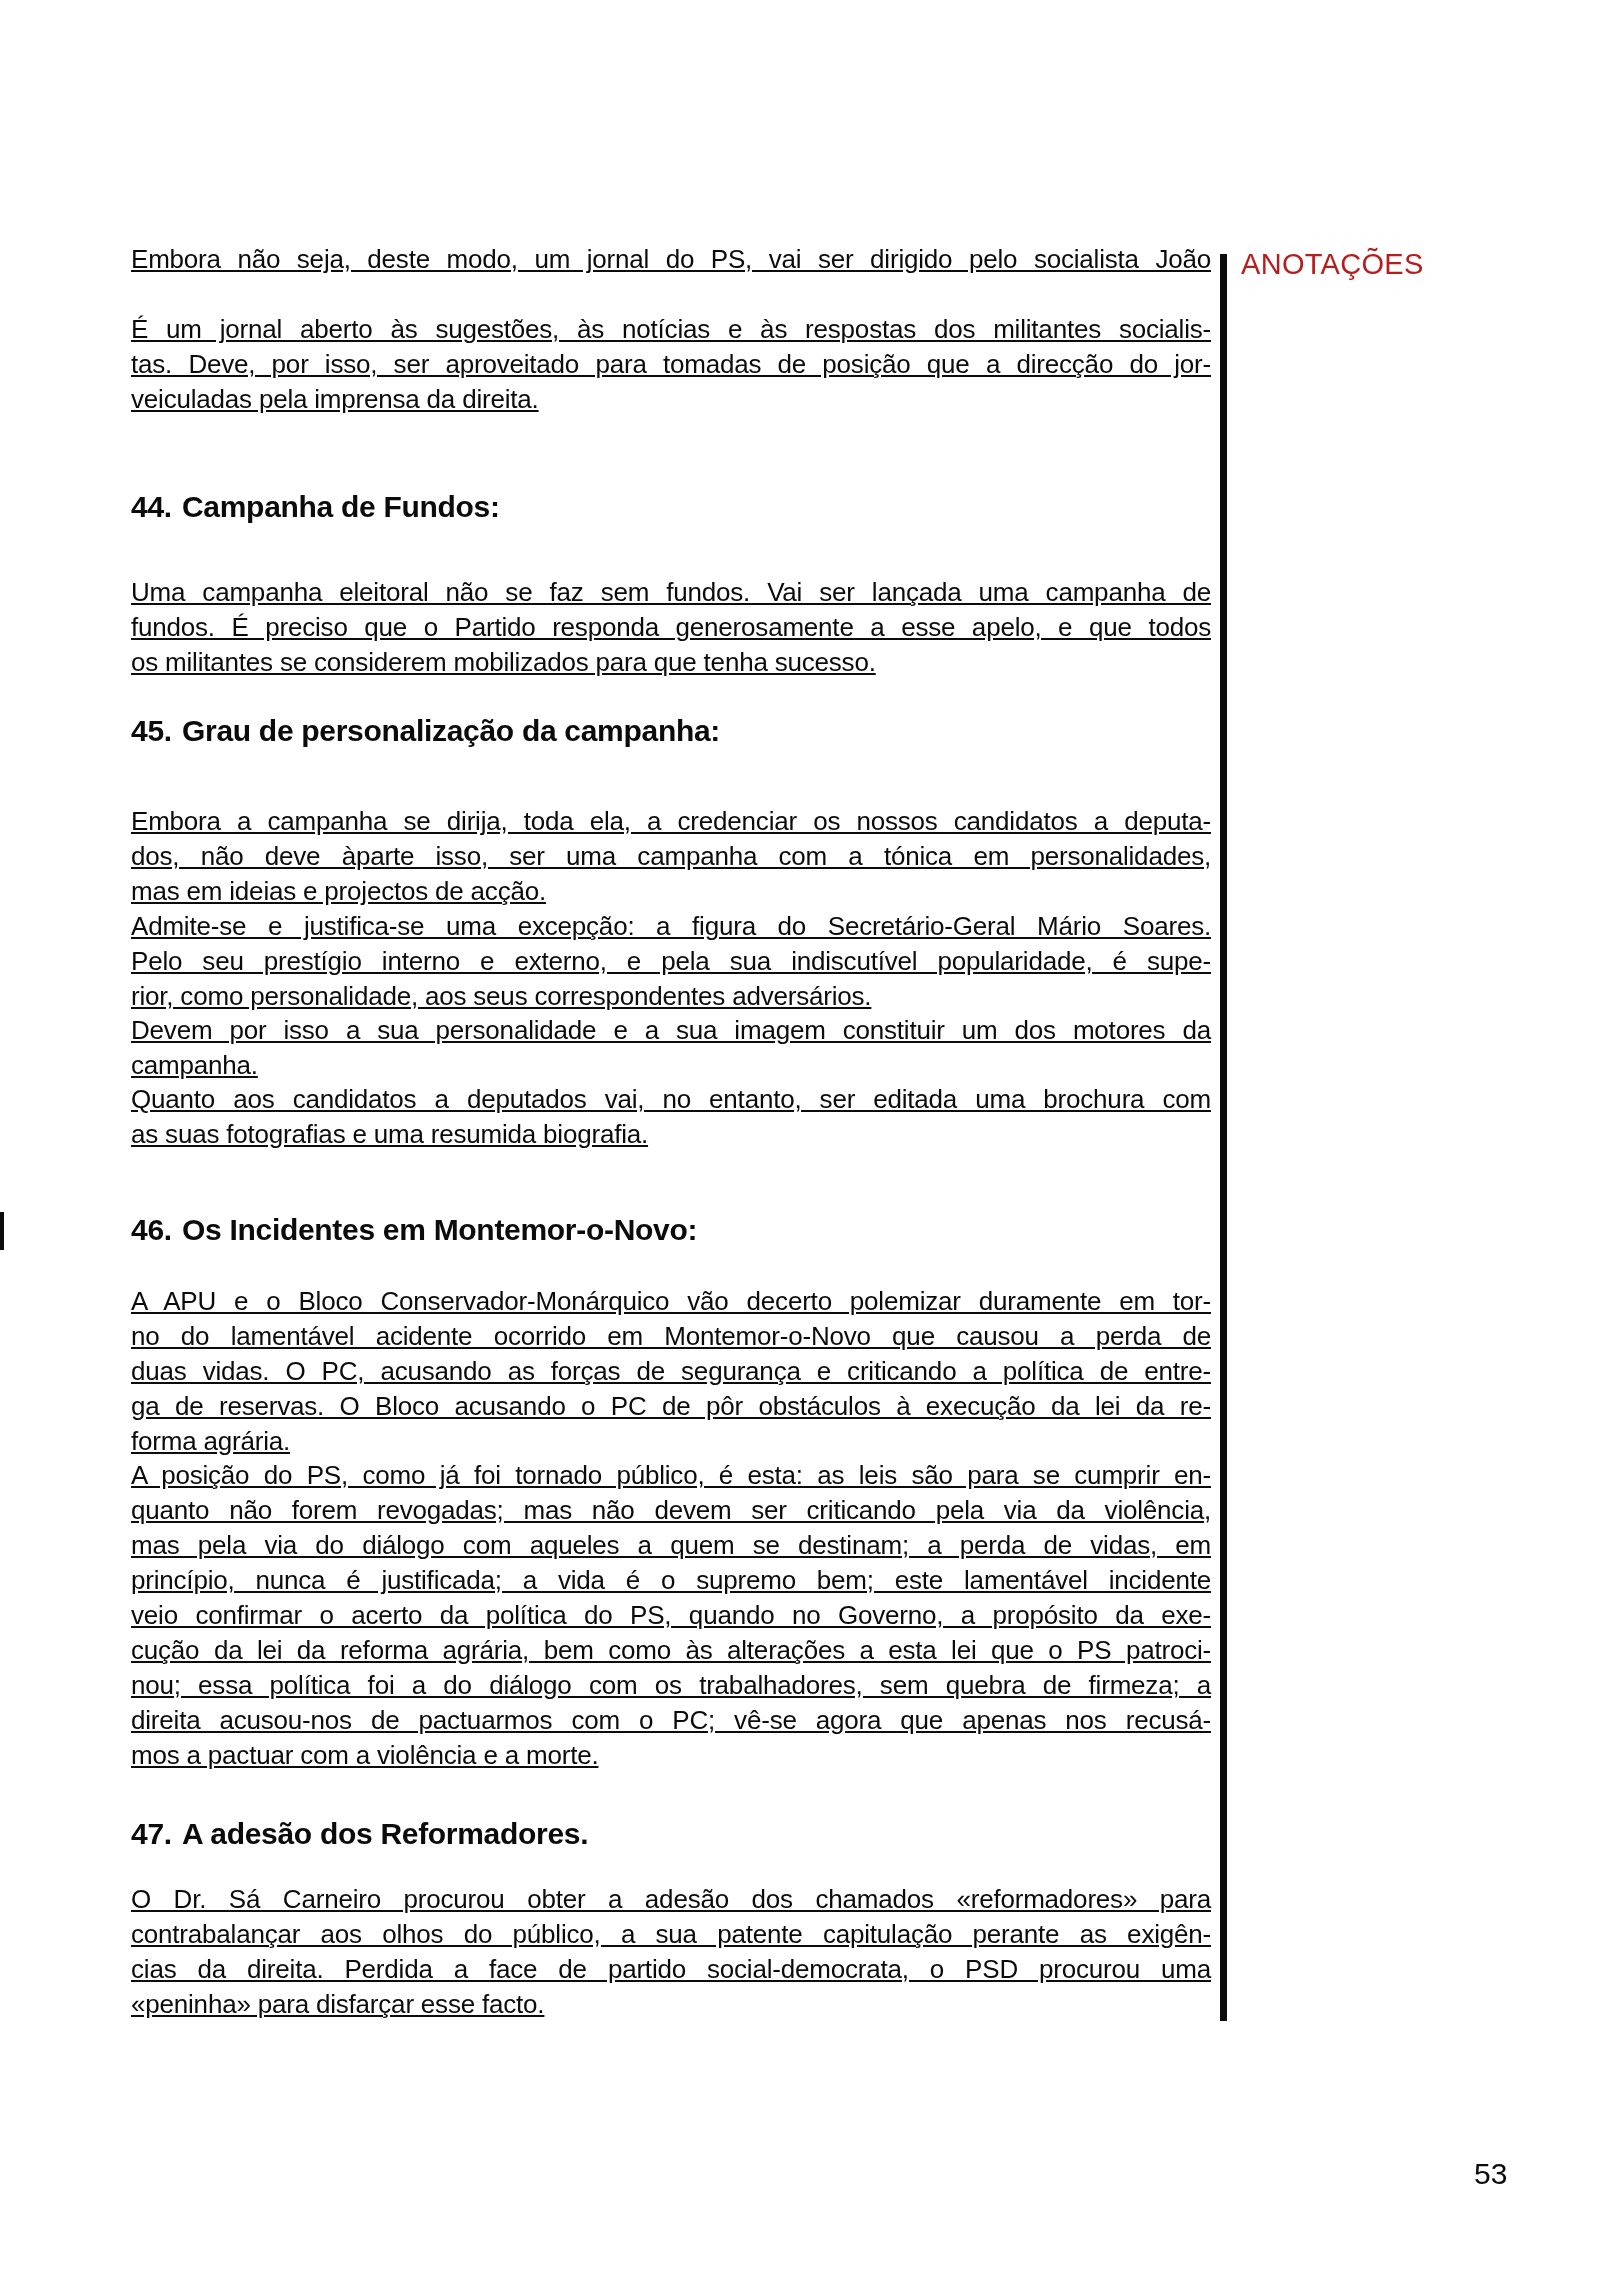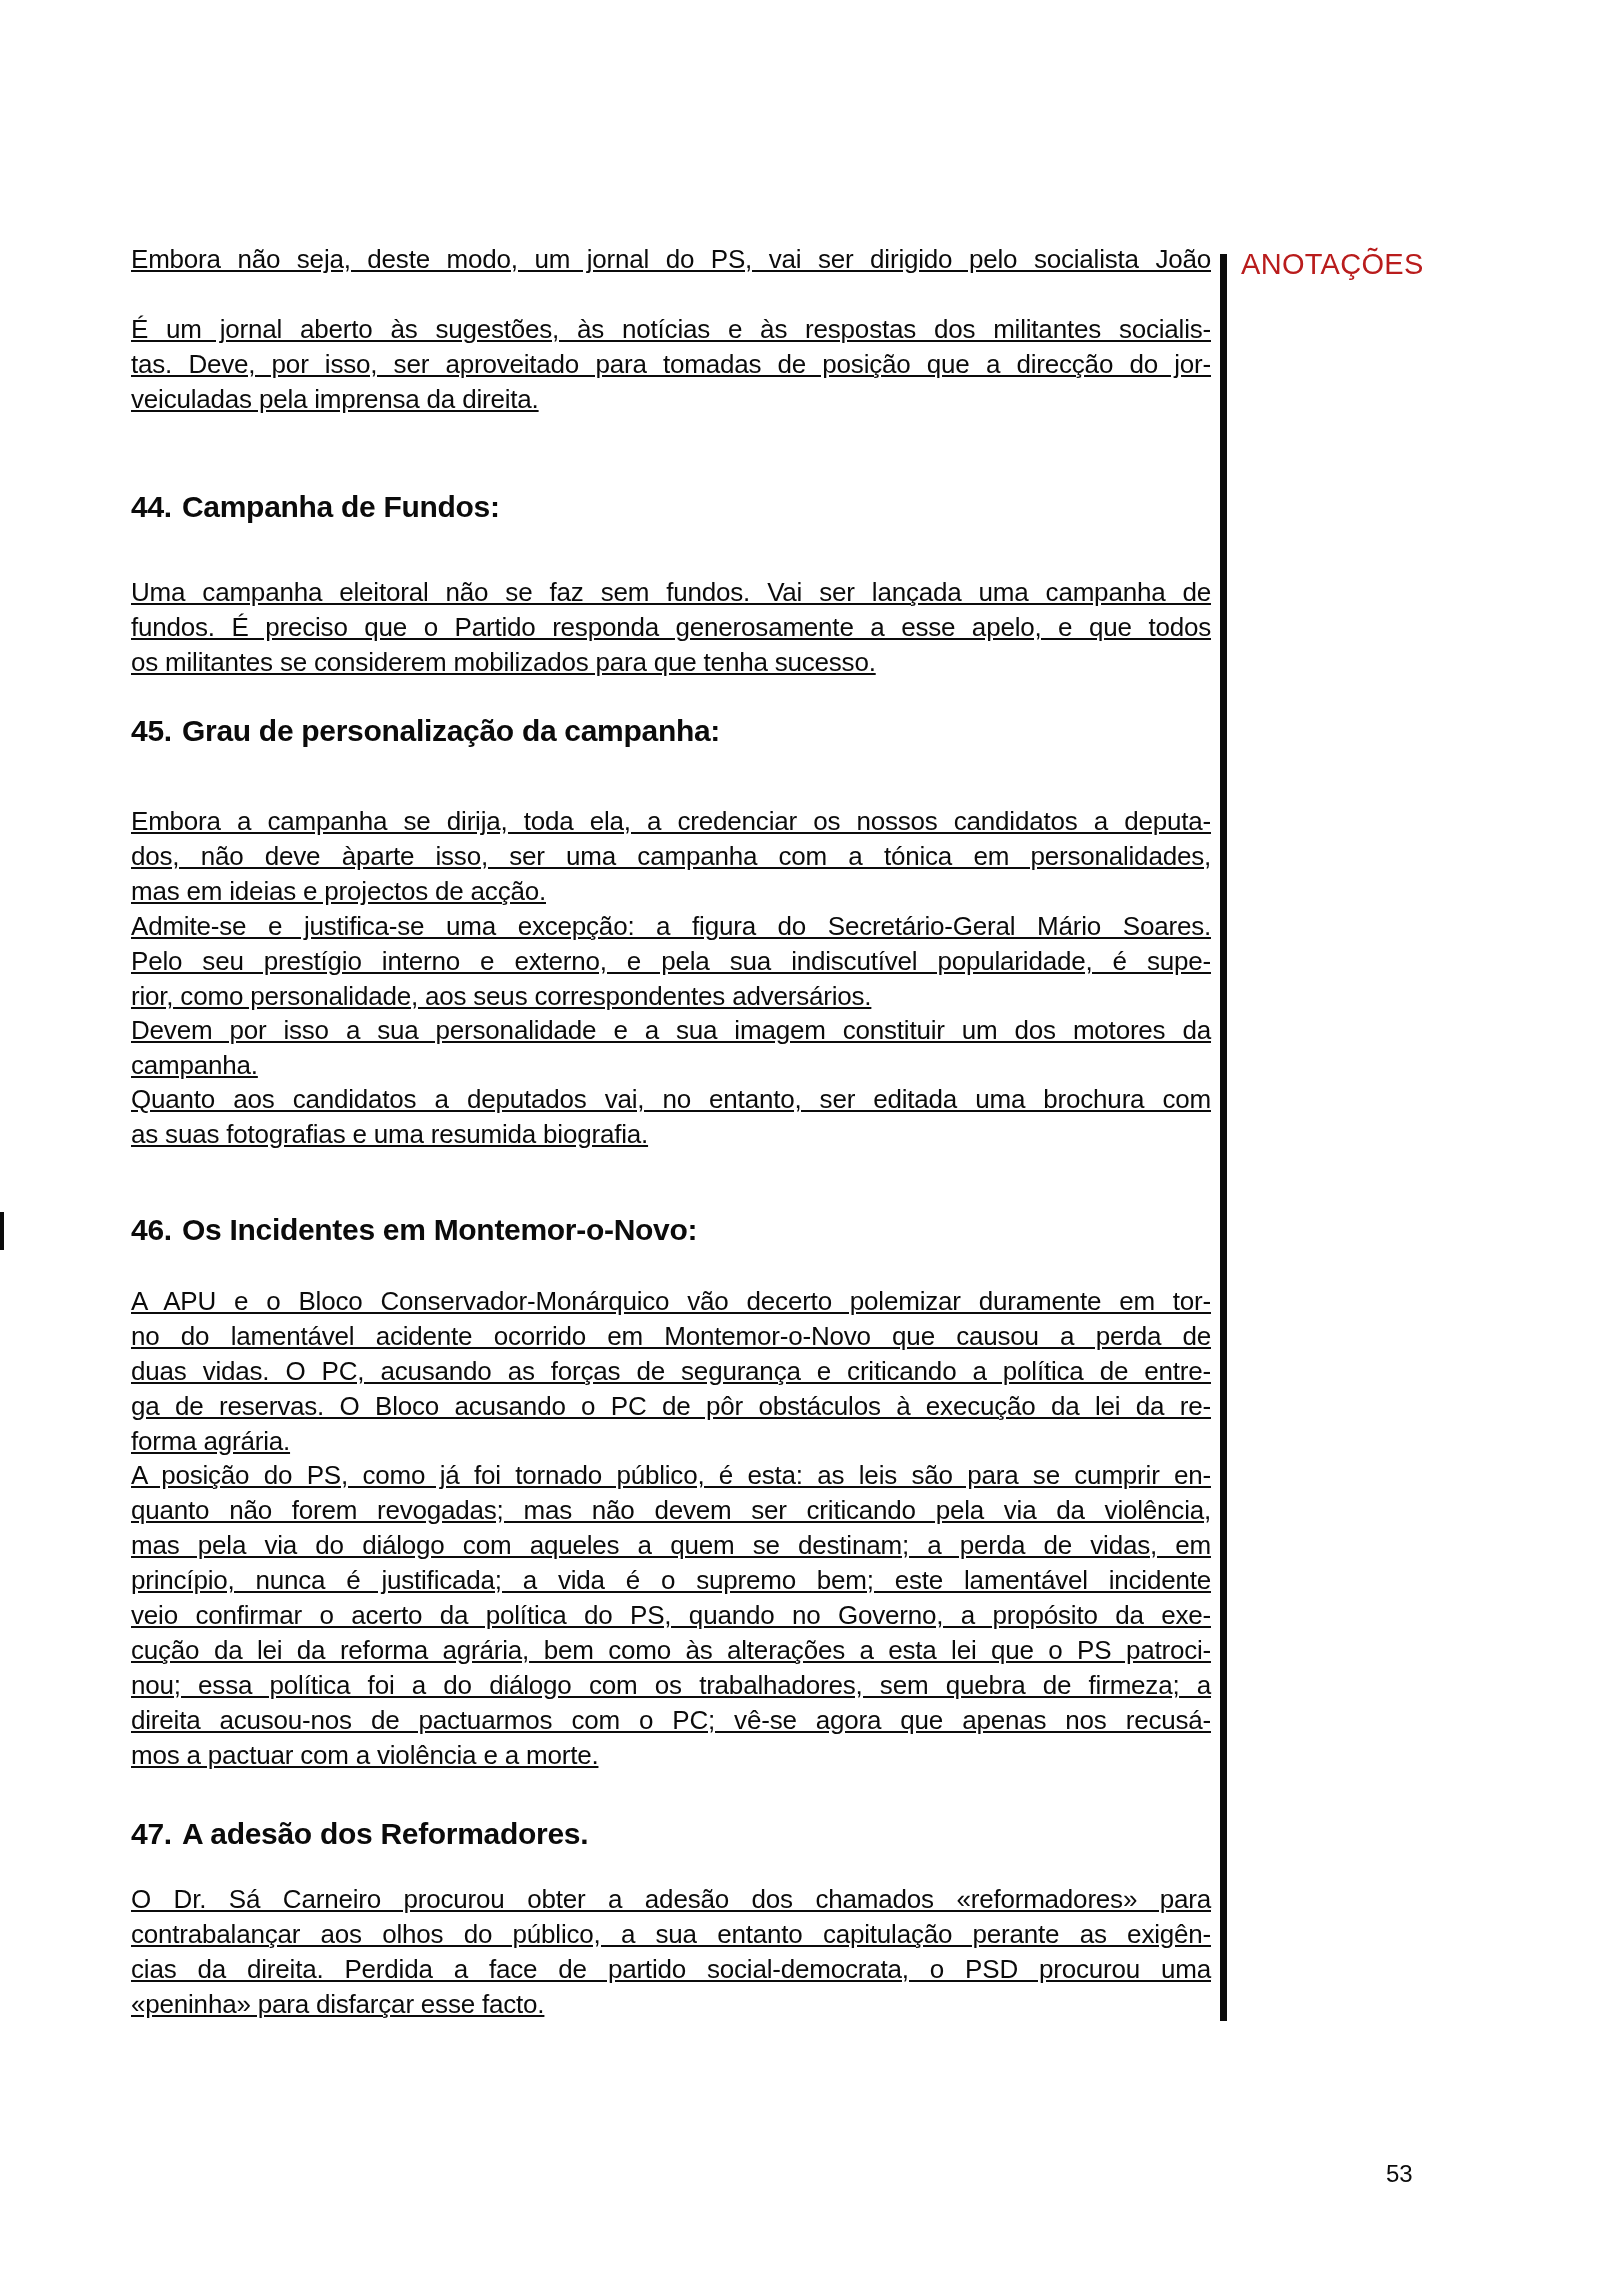--- a/index.html
+++ b/index.html
@@ -63,23 +63,23 @@
     position: absolute;
     left: 1241px;
     top: 249px;
     font-size: 29px;
     line-height: 31px;
     letter-spacing: 0.3px;
     color: #b91c1c;
   }
   .page-number {
     position: absolute;
-    left: 1386px;
+    left: 1474px;
     top: 2157px;
-    font-size: 24px;
+    font-size: 30px;
     line-height: 33px;
     color: #0b0b0b;
   }
   .edge-artifact {
     position: absolute;
     left: 0px;
     top: 1212px;
     width: 3.9px;
     height: 38px;
     background: #0b0b0b;
@@ -155,21 +155,21 @@
       <div class="tline">nou; essa política foi a do diálogo com os trabalhadores, sem quebra de firmeza; a</div>
       <div class="tline">direita acusou-nos de pactuarmos com o PC; vê-se agora que apenas nos recusá-</div>
       <div class="tline tline-last">mos a pactuar com a violência e a morte.</div>
     </div>
 
   <div class="sec-heading" style="top:1815px">
     <span class="sec-num">47.</span><span class="sec-title">A adesão dos Reformadores.</span>
   </div>
   <div class="text-col para" style="top:1882px">
       <div class="tline">O Dr. Sá Carneiro procurou obter a adesão dos chamados «reformadores» para</div>
-      <div class="tline">contrabalançar aos olhos do público, a sua entanto capitulação perante as exigên-</div>
+      <div class="tline">contrabalançar aos olhos do público, a sua patente capitulação perante as exigên-</div>
       <div class="tline">cias da direita. Perdida a face de partido social-democrata, o PSD procurou uma</div>
       <div class="tline tline-last">«peninha» para disfarçar esse facto.</div>
     </div>
 
   <div class="page-number">53</div>
 
 </div>
 
 
 </body></html>

